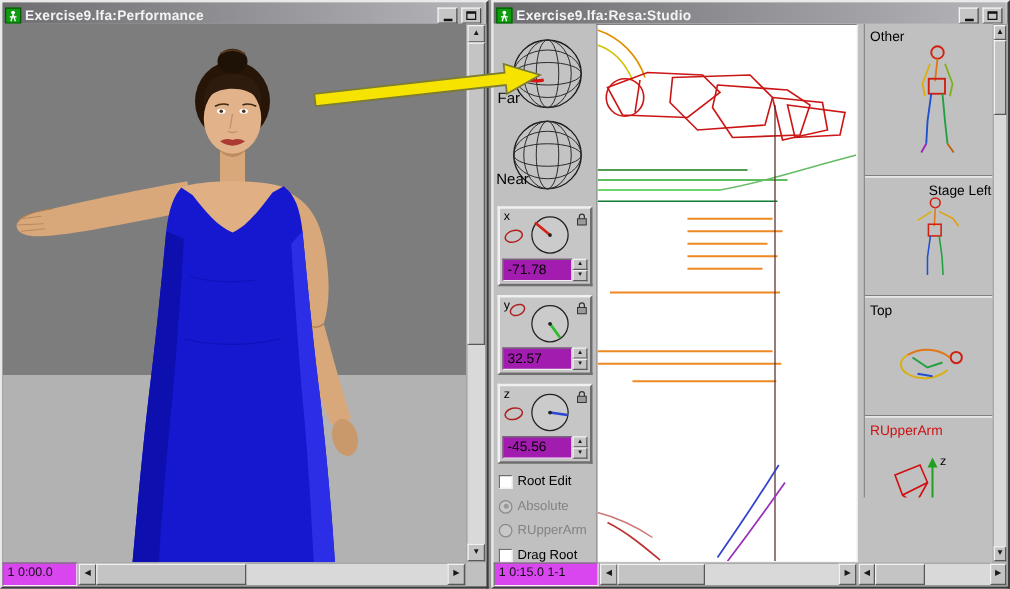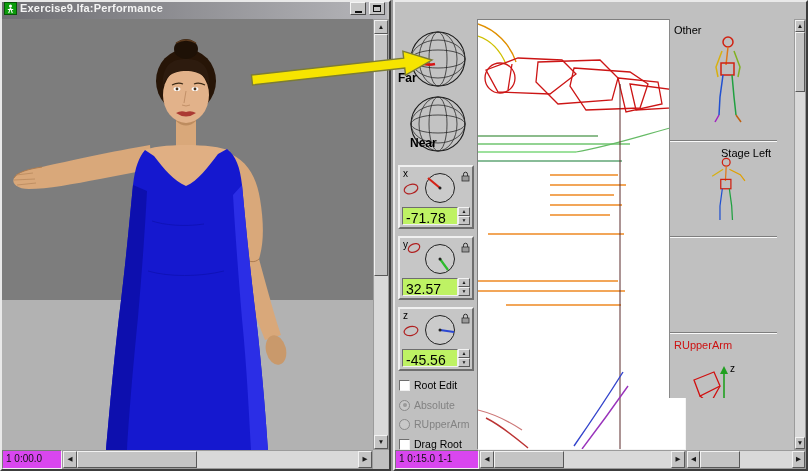--- a/index.html
+++ b/index.html
@@ -1,39 +1,39 @@
 <!DOCTYPE html>
 <html><head>
 <meta charset="utf-8">
 <style>
   *{margin:0;padding:0;box-sizing:border-box}
   html,body{width:808px;height:471px;overflow:hidden}
   body{font-family:"Liberation Sans",sans-serif;background:#979797;position:relative}
   .window{position:absolute;background:#c0c0c0;border:2px solid;border-color:#e9e9e9 #3c3c3c #3c3c3c #e9e9e9}
-  .titlebar{position:absolute;left:0;top:0;right:2px;height:17px;background:linear-gradient(90deg,#6d6d72,#b6b6ba);display:flex;align-items:flex-start;gap:3px;padding:0 2px;overflow:hidden}
+  .titlebar{position:absolute;left:0;top:0;right:2px;height:17px;background:linear-gradient(90deg,#6d6d72,#b6b6ba);display:flex;align-items:flex-end;gap:3px;padding:0 2px;overflow:hidden}
   .title{color:#f4f4f4;font-size:11px;font-weight:bold;white-space:nowrap;flex:1;letter-spacing:.2px}
   .appicon{width:13px;height:13px;background:#0c9c0c;border:1px solid #055505;display:inline-flex;align-items:center;justify-content:center;flex:0 0 auto}
   .tb-btn{width:16px;height:13px;background:#c6c6c6;border:1px solid;border-color:#f4f4f4 #4a4a4a #4a4a4a #f4f4f4;display:inline-flex;align-items:center;justify-content:center;flex:0 0 auto}
   .glyph-min{width:7px;height:2px;background:#111;margin-top:7px}
   .glyph-max{width:8px;height:7px;border:1px solid #111;border-top-width:2px}
   .viewport{position:absolute;overflow:hidden;background:#7e7e7e}
   .sb{position:absolute;background:#d9d9d9;border:1px solid #9b9b9b}
   .sb-btn{position:absolute;background:#c4c4c4;border:1px solid;border-color:#f2f2f2 #585858 #585858 #f2f2f2;display:flex;align-items:center;justify-content:center;font-size:6.5px;color:#1a1a1a;line-height:1}
   .sb-thumb{position:absolute;background:#c4c4c4;border:1px solid;border-color:#f2f2f2 #585858 #585858 #f2f2f2}
   .statusbox{position:absolute;background:#d946ef;border:1px solid;border-color:#787878 #f2f2f2 #f2f2f2 #787878;font-size:10px;color:#111;padding:2px 3px;white-space:nowrap;overflow:hidden}
   .corner{position:absolute;background:#c0c0c0}
   .cpanel{position:absolute;background:#c0c0c0}
-  .tb-label{position:absolute;font-size:12px;font-weight:bold;color:#000}
+  .tb-label{position:absolute;font-size:12px;font-weight:normal;color:#000}
   .sphere{position:absolute}
   .dial-group{position:absolute;left:3px;width:76px;height:64px;border:2px solid;border-color:#f0f0f0 #6e6e6e #6e6e6e #f0f0f0;background:#c6c6c6}
   .dial-axis{position:absolute;left:3px;top:1px;font-size:10px;color:#000}
   .lock{position:absolute;right:2px;top:1px}
   .dial-face{position:absolute;left:0;top:2px}
   .value-row{position:absolute;left:2px;right:2px;bottom:2px;height:18px;display:flex}
-  .value-field{flex:1;background:#bef264;border:1px solid;border-color:#6e6e6e #f0f0f0 #f0f0f0 #6e6e6e;font-size:14px;color:#000;padding:2px 0 0 3px;overflow:hidden}
+  .value-field{flex:1;background:#a21caf;border:1px solid;border-color:#6e6e6e #f0f0f0 #f0f0f0 #6e6e6e;font-size:11px;color:#000;padding:2px 0 0 3px;overflow:hidden}
   .spinner{width:12px;display:flex;flex-direction:column}
   .spin{flex:1;background:#c4c4c4;border:1px solid;border-color:#f2f2f2 #585858 #585858 #f2f2f2;display:flex;align-items:center;justify-content:center;font-size:5px;color:#1a1a1a;line-height:1}
   .opt{position:absolute;left:4px;display:flex;align-items:center;gap:4px;font-size:10.5px;color:#000;white-space:nowrap}
   .opt.dim{color:#828282}
   .cb{width:11px;height:11px;background:#fff;border:1px solid;border-color:#6e6e6e #f0f0f0 #f0f0f0 #6e6e6e;flex:0 0 auto}
   .radio{width:11px;height:11px;border-radius:50%;background:#c8c8c8;border:1px solid #8a8a8a;flex:0 0 auto;display:flex;align-items:center;justify-content:center}
   .radio .dot{width:4px;height:4px;border-radius:50%;background:#9a9a9a}
   .canvas{position:absolute;background:#ffffff;border:1px solid;border-color:#808080 #f4f4f4 #f4f4f4 #808080;overflow:hidden}
   .sidebar{position:absolute;background:#c0c0c0;border-left:1px solid #8a8a8a;overflow:hidden}
   .side-panel{position:absolute;left:0;right:0}
@@ -116,40 +116,55 @@
       </div>
     <div class="sb-thumb" style="left:14px;top:0;width:120px;height:17px"></div>
     <div class="sb-btn" style="right:0;top:0;width:14px;height:17px">
         <span>▶</span>
       </div>
   </div>
   <div class="corner" style="left:371px;top:448px;width:16px;height:19px"></div>
 </div>
 
 <div class="window" style="left:393px;top:0;width:415px;height:471px">
+  <div class="titlebar">
+    <span class="appicon">
+      <svg width="9" height="10" viewBox="0 0 10 11">
+        <circle cx="5" cy="2.2" r="1.7" fill="#fff"></circle>
+        <path d="M5,4 L3,10 M5,4 L7,10 M2,6 L8,6" stroke="#fff" stroke-width="1.2" fill="none"></path>
+      </svg>
+    </span>
+    <span class="title">Exercise9.lfa:Resa:Studio</span>
+    <span class="tb-btn">
+        <span class="glyph-min"></span>
+      </span>
+    <span class="tb-btn">
+        <span class="glyph-max"></span>
+      </span>
+  </div>
 
   <div class="cpanel" style="left:0;top:17px;width:82px;height:431px">
     <svg class="sphere" style="left:14px;top:11px" width="58" height="58" viewBox="0 0 58 58">
       <circle cx="29" cy="29" r="27" fill="#c3c3c3" stroke="#1c1c1c" stroke-width="1.1"></circle>
       <ellipse cx="29" cy="29" rx="9" ry="27" fill="none" stroke="#2a2a2a" stroke-width="0.8"></ellipse>
       <ellipse cx="29" cy="29" rx="19" ry="27" fill="none" stroke="#2a2a2a" stroke-width="0.8"></ellipse>
       <ellipse cx="29" cy="29" rx="27" ry="9" fill="none" stroke="#2a2a2a" stroke-width="0.8"></ellipse>
       <ellipse cx="29" cy="29" rx="27" ry="19" fill="none" stroke="#2a2a2a" stroke-width="0.8"></ellipse>
       <path d="M8,32 Q17,36 26,34" stroke="#d81414" stroke-width="2.6" fill="none"></path>
     </svg>
     <span class="tb-label" style="left:3px;top:52px">Far</span>
 
     <svg class="sphere" style="left:14px;top:76px" width="58" height="58" viewBox="0 0 58 58">
       <circle cx="29" cy="29" r="27" fill="#c3c3c3" stroke="#1c1c1c" stroke-width="1.1"></circle>
       <ellipse cx="29" cy="29" rx="9" ry="27" fill="none" stroke="#2a2a2a" stroke-width="0.8"></ellipse>
       <ellipse cx="29" cy="29" rx="19" ry="27" fill="none" stroke="#2a2a2a" stroke-width="0.8"></ellipse>
       <ellipse cx="29" cy="29" rx="27" ry="9" fill="none" stroke="#2a2a2a" stroke-width="0.8"></ellipse>
       <ellipse cx="29" cy="29" rx="27" ry="19" fill="none" stroke="#2a2a2a" stroke-width="0.8"></ellipse>
     </svg>
-    <span class="tb-label" style="left:15px;top:117px">Near</span>
+    <span class="tb-label" style="left:2px;top:117px">Near</span>
 
     <div class="dial-group" style="top:146px">
       <span class="dial-axis">x</span>
       <span class="lock">
         <svg width="9" height="11" viewBox="0 0 9 11">
             <path d="M2.5,5 V3.2 a2,2 0 0 1 4,0 V5" stroke="#333" fill="none" stroke-width="1"></path>
             <rect x="1" y="5" width="7" height="5" fill="#9a9a9a" stroke="#333" stroke-width="0.8"></rect>
           </svg>
       </span>
       <svg class="dial-face" width="70" height="36" viewBox="0 0 70 36">
@@ -277,21 +292,21 @@
         </g>
         <line x1="142" y1="64" x2="142" y2="429" stroke="#5a2a2a" stroke-width="1"></line>
         <path d="M96,426 C114,400 130,376 145,352" stroke="#3344cc" stroke-width="1.4"></path>
         <path d="M104,429 C120,408 136,386 150,366" stroke="#9933bb" stroke-width="1.4"></path>
         <path d="M8,398 C24,406 38,418 50,428" stroke="#bb3333" stroke-width="1.4"></path>
         <path d="M0,390 C16,394 32,402 44,410" stroke="#cc7777" stroke-width="1.2"></path>
       </g>
     </svg>
   </div>
 
-  <div class="sidebar" style="left:274px;top:17px;width:108px;height:379px">
+  <div class="sidebar" style="left:296px;top:17px;width:108px;height:379px">
     <div class="side-panel" style="top:0;height:121px">
       <span class="side-label" style="color: rgb(0, 0, 0);">Other</span>
       <svg class="thumb" style="left:22px;top:16px" width="70" height="100" viewBox="0 0 70 100">
         <g fill="none" stroke-width="1.5">
           <circle cx="36" cy="7" r="5" stroke="#d02010"></circle>
           <path d="M36,12 L34,30" stroke="#e07818"></path>
           <path d="M30,16 L24,32 L26,42" stroke="#d8b010"></path>
           <path d="M42,16 L48,32 L46,42" stroke="#80b020"></path>
           <rect x="29" y="28" width="13" height="12" stroke="#d02010"></rect>
           <path d="M31,40 L28,62 L27,80" stroke="#2050d0"></path>
@@ -312,20 +327,32 @@
           <path d="M30,17 L16,26" stroke="#d8b010"></path>
           <path d="M38,17 L52,24 L58,32" stroke="#e0a000"></path>
           <rect x="27" y="30" width="13" height="12" stroke="#d02010"></rect>
           <path d="M29,42 L26,64 L26,82" stroke="#2050d0"></path>
           <path d="M38,42 L41,64 L42,82" stroke="#20a040"></path>
         </g>
       </svg>
     </div>
     <div class="side-sep" style="top:217px"></div>
 
+    <div class="side-panel" style="top:219px;height:94px">
+      <span class="side-label" style="color: rgb(0, 0, 0);">Top</span>
+      <svg class="thumb" style="left:16px;top:26px" width="70" height="56" viewBox="0 0 70 56">
+        <g fill="none" stroke-width="1.6">
+          <circle cx="57" cy="22" r="4.5" stroke="#d02010"></circle>
+          <path d="M52,22 C42,14 28,14 18,20" stroke="#e07818"></path>
+          <path d="M18,20 C11,24 11,31 18,35 C28,41 42,39 50,32" stroke="#d8b010"></path>
+          <path d="M22,22 L34,30 L46,26" stroke="#20a040"></path>
+          <path d="M26,35 L38,37" stroke="#2050d0"></path>
+        </g>
+      </svg>
+    </div>
     <div class="side-sep" style="top:313px"></div>
 
     <div class="side-panel" style="top:315px;height:116px">
       <span class="side-label" style="color: rgb(204, 17, 17);">RUpperArm</span>
       <svg class="thumb" style="left:14px;top:18px" width="80" height="95" viewBox="0 0 80 95">
         <g fill="none">
           <path d="M10,28 L30,20 L36,34 L16,44 Z" stroke="#d01010" stroke-width="1.3"></path>
           <path d="M16,44 L26,52 L36,34" stroke="#d01010" stroke-width="1.3"></path>
           <line x1="40" y1="62" x2="40" y2="16" stroke="#20a020" stroke-width="1.6"></line>
           <path d="M36,22 L40,14 L44,22 Z" fill="#20a020" stroke="none"></path>

